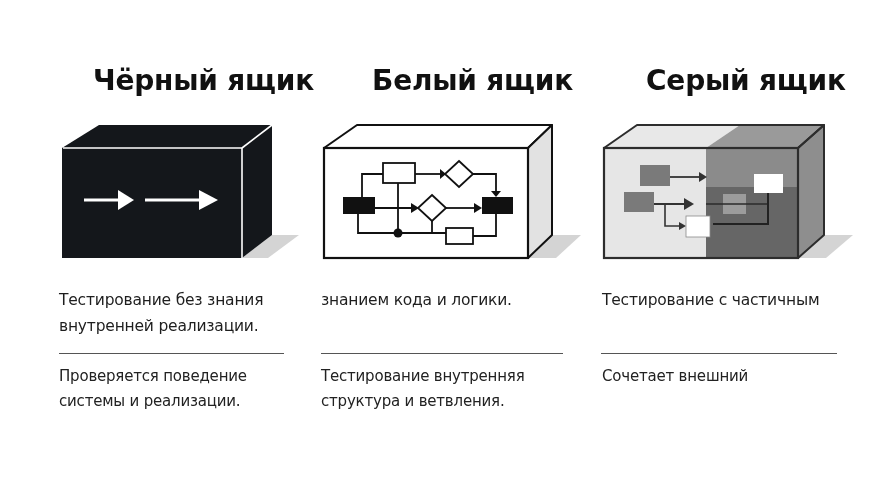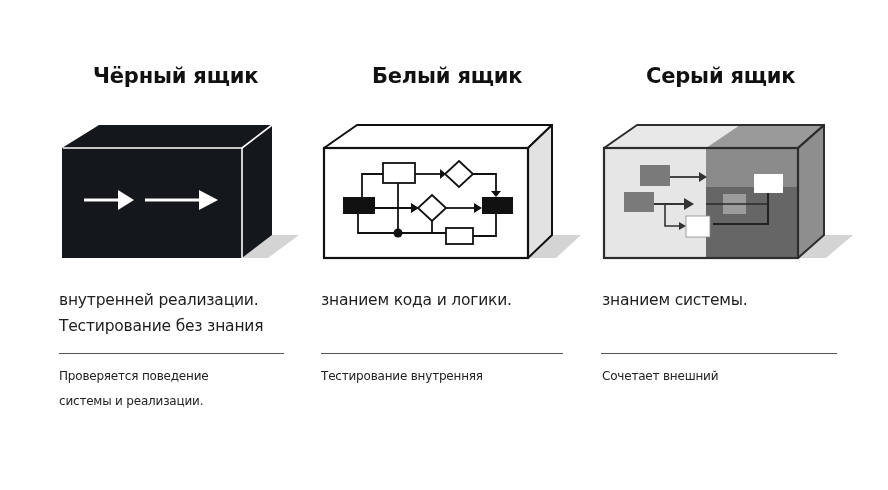--- a/index.html
+++ b/index.html
@@ -1,23 +1,23 @@
 <!DOCTYPE html>
 <html><head>
 <meta charset="utf-8">
 <style>
   html, body { margin: 0; padding: 0; background: #ffffff; }
   body { width: 888px; height: 490px; position: relative; overflow: hidden;
          font-family: "DejaVu Sans", "Liberation Sans", sans-serif; color: #1a1a1a; }
-  .title { position: absolute; top: 64px; font-size: 21px; font-weight: bold; color: #111;
+  .title { position: absolute; top: 64px; font-size: 28px; font-weight: bold; color: #111;
            white-space: nowrap; letter-spacing: -0.2px; }
   .desc { position: absolute; top: 287px; font-size: 15.5px; line-height: 26px; color: #1e1e1e;
           white-space: nowrap; letter-spacing: -0.2px; }
   .divider { position: absolute; top: 353px; height: 0; border-top: 1.3px solid #555; }
-  .detail { position: absolute; top: 364px; font-size: 12px; line-height: 25px; color: #222;
+  .detail { position: absolute; top: 364px; font-size: 15px; line-height: 25px; color: #222;
             white-space: nowrap; letter-spacing: -0.2px; }
   .line { display: block; }
   svg.art { position: absolute; left: 0; top: 0; }
 </style>
 </head>
 <body>
 
 <svg class="art" width="888" height="490" viewBox="0 0 888 490">
 
   <g>
@@ -95,43 +95,44 @@
       <polyline points="768,193 768,224 713,224" fill="none" stroke="#222" stroke-width="2"></polyline>
       <rect x="754" y="174" width="29" height="19" fill="#ffffff"></rect>
       <rect x="686" y="216" width="24" height="21" fill="#ffffff" stroke="#8a8a8a" stroke-width="0.8"></rect>
     </g>
   </g>
 </svg>
 
 <div>
   <div class="title" style="left:93px;">Чёрный ящик</div>
   <div class="desc" style="left:59px;">
+    <span class="line">Тестирование без знания</span>
     <span class="line">внутренней реализации.</span>
-    <span class="line">Тестирование без знания</span>
   </div>
   <div class="divider" style="left:59px; width:225px;"></div>
   <div class="detail" style="left:59px;">
     <span class="line">Проверяется поведение</span>
     <span class="line">системы и реализации.</span>
   </div>
 </div>
 
 <div>
   <div class="title" style="left:372px;">Белый ящик</div>
   <div class="desc" style="left:321px;">
     <span class="line">знанием кода и логики.</span>
   </div>
   <div class="divider" style="left:321px; width:242px;"></div>
   <div class="detail" style="left:321px;">
     <span class="line">Тестирование внутренняя</span>
+    <span class="line">структура и ветвления.</span>
   </div>
 </div>
 
 <div>
   <div class="title" style="left:646px;">Серый ящик</div>
   <div class="desc" style="left:602px;">
-    <span class="line">знанием системы.</span>
+    <span class="line">Тестирование с частичным</span>
   </div>
   <div class="divider" style="left:601px; width:236px;"></div>
   <div class="detail" style="left:602px;">
     <span class="line">Сочетает внешний</span>
   </div>
 </div>
 
 </body></html>

